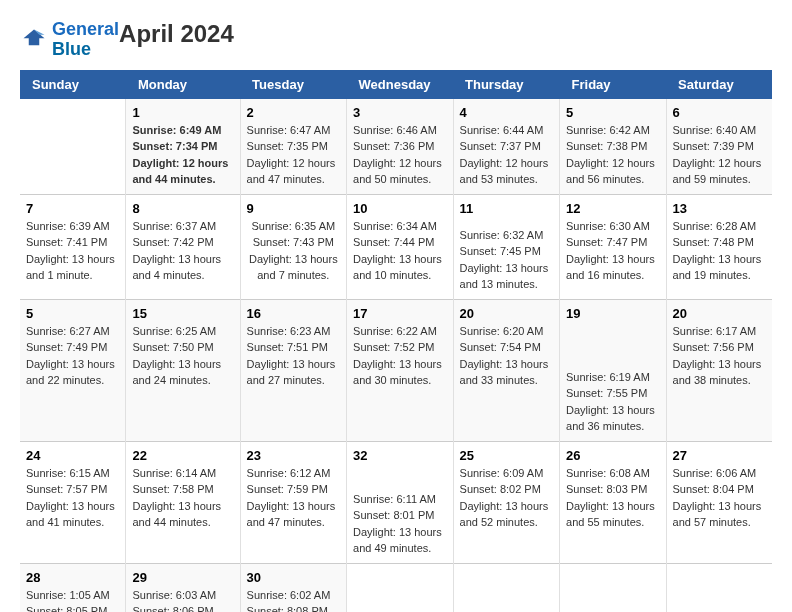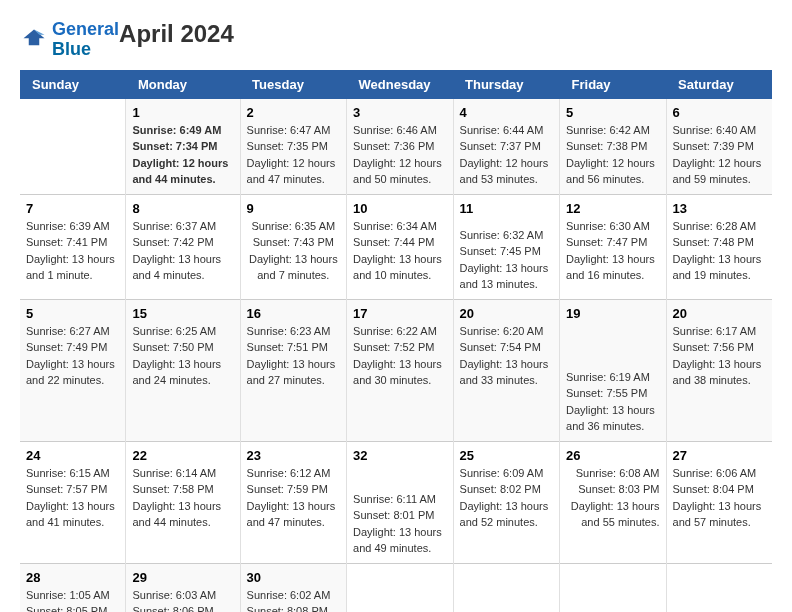--- a/index.html
+++ b/index.html
@@ -299,21 +299,21 @@
         </td>
         <td>
           <span class="day-number">25</span>
           <div class="cell-text" style="white-space: pre-line;">Sunrise: 6:09 AM
 Sunset: 8:02 PM
 Daylight: 13 hours
 and 52 minutes.</div>
         </td>
         <td>
           <span class="day-number">26</span>
-          <div class="cell-text" style="white-space: pre-line; text-align: right;">Sunrise: 6:08 AM
+          <div class="cell-text" style="white-space: pre-line;">Sunrise: 6:08 AM
 Sunset: 8:03 PM
 Daylight: 13 hours
 and 55 minutes.</div>
         </td>
         <td>
           <span class="day-number">27</span>
           <div class="cell-text" style="white-space: pre-line;">Sunrise: 6:06 AM
 Sunset: 8:04 PM
 Daylight: 13 hours
 and 57 minutes.</div>

